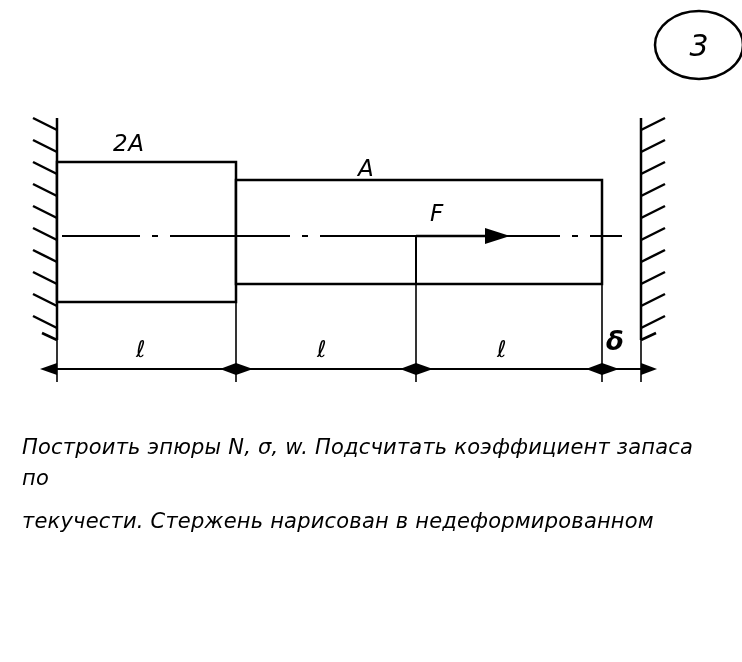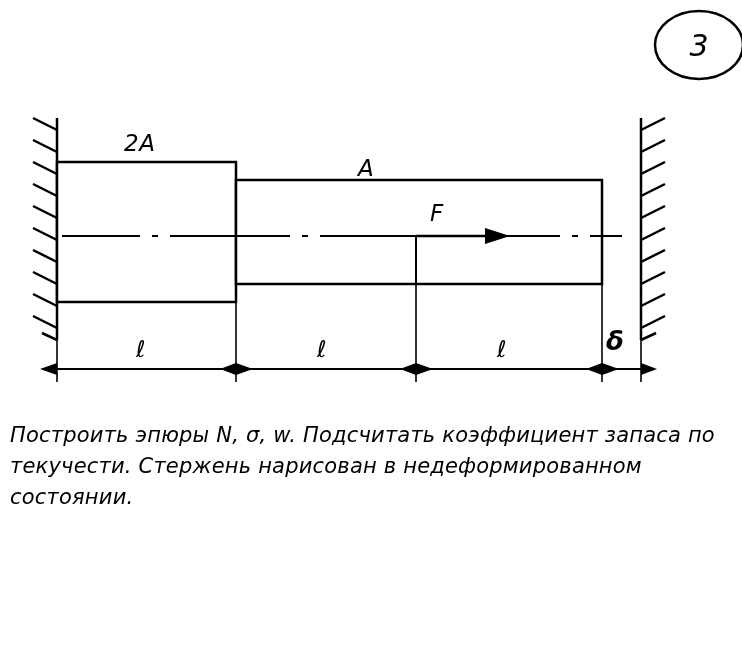--- a/index.html
+++ b/index.html
@@ -56,21 +56,21 @@
   .text-block {
     position: absolute;
     left: 10px;
     top: 420px;
     width: 722px;
     font-style: italic;
     font-size: 21px;
     line-height: 31px;
     letter-spacing: 0.2px;
   }
-  .text-block p { margin: 0; }
+  .text-block p { margin: 12px; }
   .text-block .gap { height: 22px; }
 
   .sym { font-weight: bold; font-style: italic; }
   .ell { font-style: italic; font-family: "DejaVu Serif", serif; }
   sup.small { font-size: 12px; vertical-align: super; font-style: italic; }
   sub.small { font-size: 12px; vertical-align: sub; font-style: italic; }
 
   .exp-wrap { position: relative; display: inline-block; }
   .exp-wrap .exp {
     position: absolute;
@@ -169,29 +169,28 @@
       <line x1="594" y1="369" x2="649" y2="369"></line>
       <polygon points="602,363 602,375 586,369" stroke="none"></polygon>
       <polygon points="641,363 641,375 657,369" stroke="none"></polygon>
     </g>
 
     <ellipse cx="699" cy="45" rx="44" ry="34" fill="none" stroke="#000" stroke-width="2.5"></ellipse>
   </svg>
 
   <div class="task-number">3</div>
 
-  <div class="label big" style="left:124px; top:130px;">2A</div>
+  <div class="label big" style="left:113px; top:130px;">2A</div>
   <div class="label big" style="left:358px; top:155px;">A</div>
   <div class="label big" style="left:430px; top:200px;">F</div>
 
   <div class="label big" style="left:136px; top:336px;">ℓ</div>
   <div class="label big" style="left:317px; top:336px;">ℓ</div>
   <div class="label big" style="left:497px; top:336px;">ℓ</div>
   <div class="label big bold" style="left:606px; top:326px; font-size:26px;">δ</div>
 
   <div class="text-block">
     <p>Построить эпюры N, σ, w. Подсчитать коэффициент запаса по</p>
     <p>текучести. Стержень нарисован в недеформированном</p>
-    <p>состоянии.</p>
     <div class="gap"></div>
   </div>
 
 </div>
 
 </body></html>

